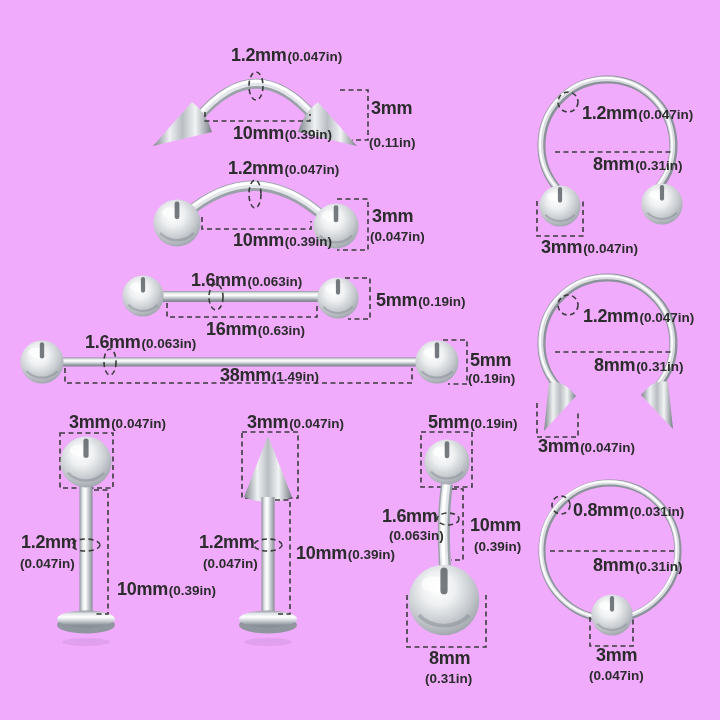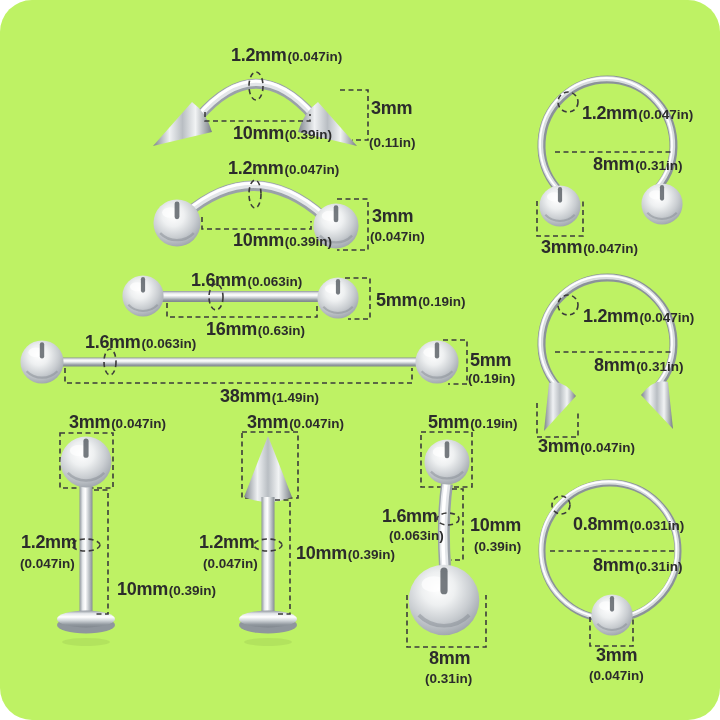--- a/index.html
+++ b/index.html
@@ -1,17 +1,17 @@
 <!DOCTYPE html>
 <html><head>
 <meta charset="utf-8">
 <style>
   html,body{margin:0;padding:0;background:#fff;}
-  .stage{position:relative;width:720px;height:720px;background:#bef264;overflow:hidden;
-         font-family:"Liberation Sans",sans-serif;border-radius:32px;}
+  .stage{position:relative;width:720px;height:720px;background:#f0abfc;overflow:hidden;
+         font-family:"Liberation Sans",sans-serif;}
   .art{position:absolute;left:0;top:0;z-index:1;}
   .lbl{position:absolute;white-space:nowrap;color:#2c2c2c;font-weight:700;line-height:1;z-index:2;}
   .mm{font-size:18px;letter-spacing:-0.3px;}
   .in{font-size:13.5px;margin-left:1px;}
   .dash{fill:none;stroke:#3b3b3b;stroke-width:1.6;stroke-dasharray:5 3.5;}
 </style>
 </head>
 <body>
 
 <div class="stage">
@@ -170,21 +170,21 @@
   <div class="lbl" style="left:228px;top:159px"><span class="mm">1.2mm</span><span class="in">(0.047in)</span></div>
   <div class="lbl" style="left:233px;top:231px"><span class="mm">10mm</span><span class="in">(0.39in)</span></div>
   <div class="lbl" style="left:372px;top:207px"><span class="mm">3mm</span></div>
   <div class="lbl" style="left:369px;top:228px"><span class="in">(0.047in)</span></div>
 
   <div class="lbl" style="left:191px;top:271px"><span class="mm">1.6mm</span><span class="in">(0.063in)</span></div>
   <div class="lbl" style="left:206px;top:320px"><span class="mm">16mm</span><span class="in">(0.63in)</span></div>
   <div class="lbl" style="left:376px;top:291px"><span class="mm">5mm</span><span class="in">(0.19in)</span></div>
 
   <div class="lbl" style="left:85px;top:333px"><span class="mm">1.6mm</span><span class="in">(0.063in)</span></div>
-  <div class="lbl" style="left:220px;top:387px"><span class="mm">38mm</span><span class="in">(1.49in)</span></div>
+  <div class="lbl" style="left:220px;top:366px"><span class="mm">38mm</span><span class="in">(1.49in)</span></div>
   <div class="lbl" style="left:470px;top:351px"><span class="mm">5mm</span></div>
   <div class="lbl" style="left:467px;top:370px"><span class="in">(0.19in)</span></div>
 
   <div class="lbl" style="left:69px;top:413px"><span class="mm">3mm</span><span class="in">(0.047in)</span></div>
   <div class="lbl" style="left:21px;top:533px"><span class="mm">1.2mm</span></div>
   <div class="lbl" style="left:19px;top:555px"><span class="in">(0.047in)</span></div>
   <div class="lbl" style="left:117px;top:580px"><span class="mm">10mm</span><span class="in">(0.39in)</span></div>
 
   <div class="lbl" style="left:247px;top:413px"><span class="mm">3mm</span><span class="in">(0.047in)</span></div>
   <div class="lbl" style="left:199px;top:533px"><span class="mm">1.2mm</span></div>
@@ -200,18 +200,18 @@
   <div class="lbl" style="left:424px;top:670px"><span class="in">(0.31in)</span></div>
 
   <div class="lbl" style="left:582px;top:104px"><span class="mm">1.2mm</span><span class="in">(0.047in)</span></div>
   <div class="lbl" style="left:593px;top:155px"><span class="mm">8mm</span><span class="in">(0.31in)</span></div>
   <div class="lbl" style="left:541px;top:238px"><span class="mm">3mm</span><span class="in">(0.047in)</span></div>
 
   <div class="lbl" style="left:583px;top:307px"><span class="mm">1.2mm</span><span class="in">(0.047in)</span></div>
   <div class="lbl" style="left:594px;top:356px"><span class="mm">8mm</span><span class="in">(0.31in)</span></div>
   <div class="lbl" style="left:538px;top:437px"><span class="mm">3mm</span><span class="in">(0.047in)</span></div>
 
-  <div class="lbl" style="left:573px;top:515px"><span class="mm">0.8mm</span><span class="in">(0.031in)</span></div>
+  <div class="lbl" style="left:573px;top:501px"><span class="mm">0.8mm</span><span class="in">(0.031in)</span></div>
   <div class="lbl" style="left:593px;top:556px"><span class="mm">8mm</span><span class="in">(0.31in)</span></div>
   <div class="lbl" style="left:596px;top:646px"><span class="mm">3mm</span></div>
   <div class="lbl" style="left:588px;top:667px"><span class="in">(0.047in)</span></div>
 
 </div>
 
 </body></html>

